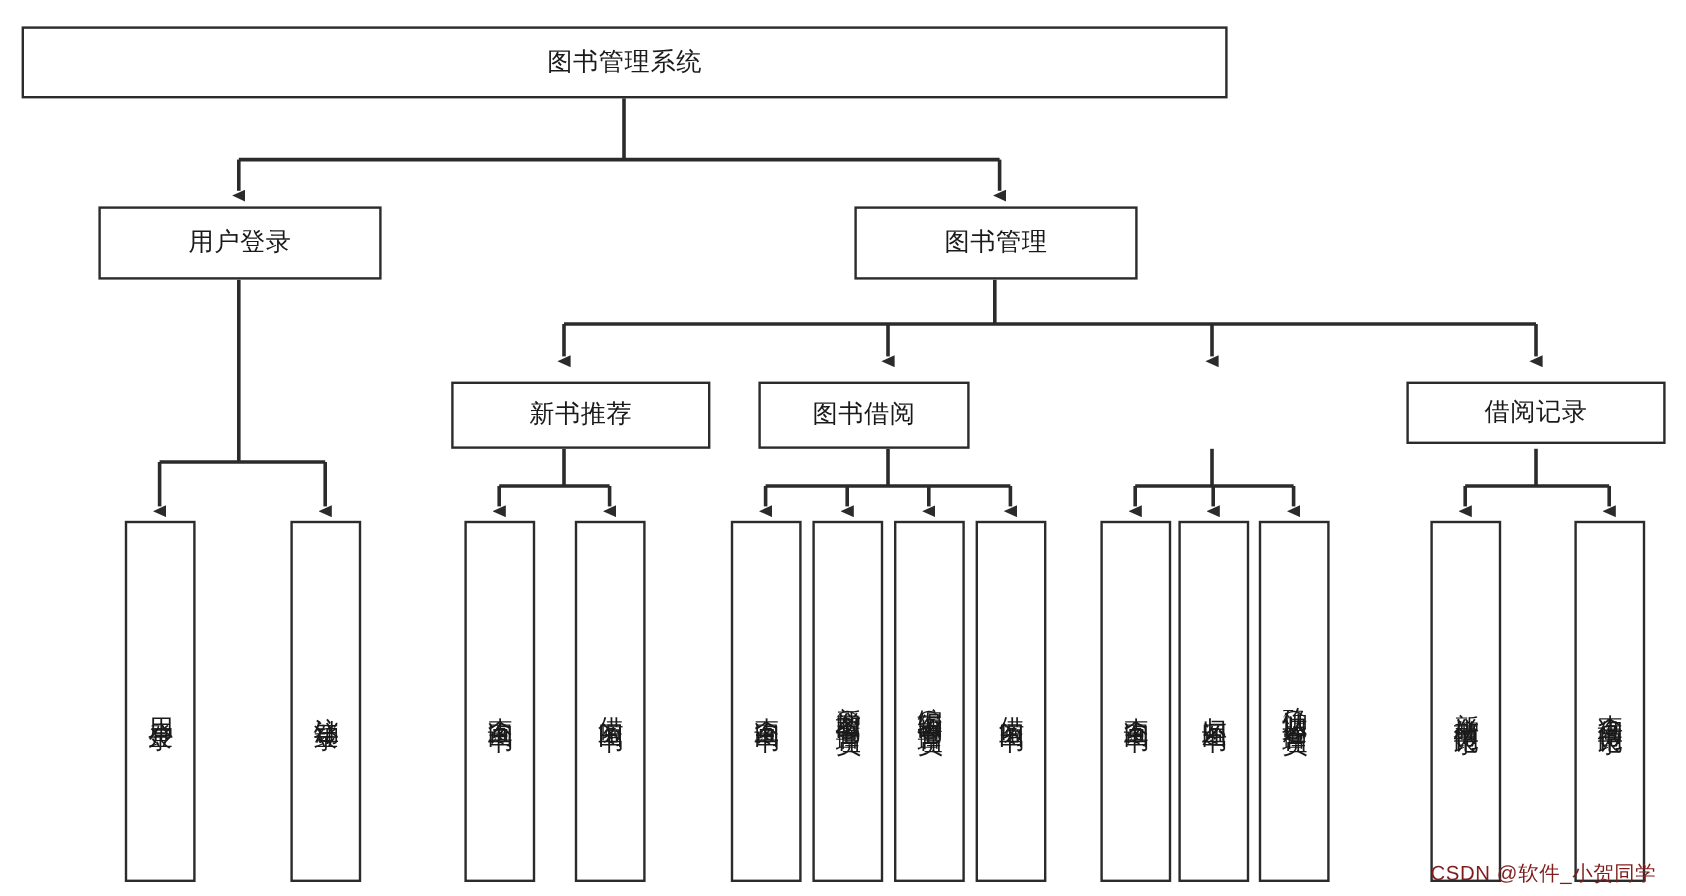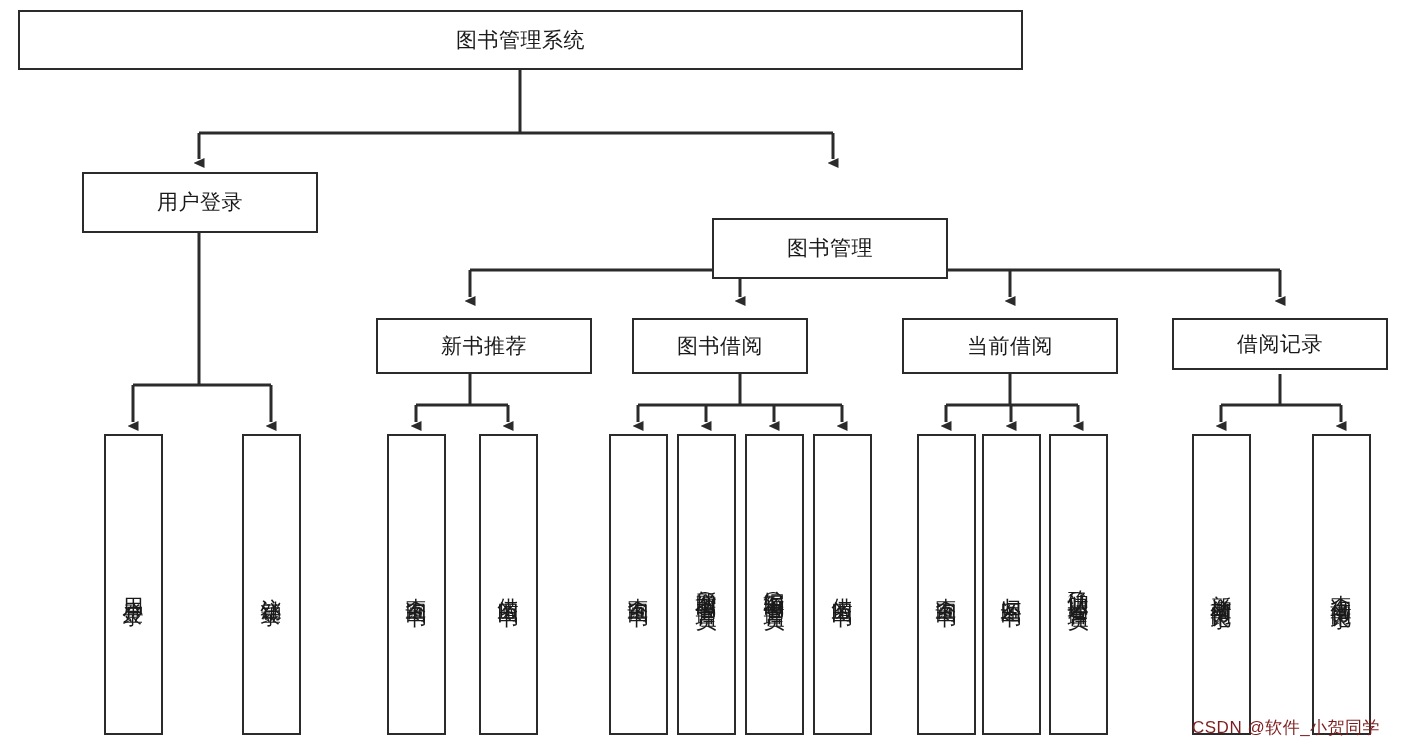--- a/index.html
+++ b/index.html
@@ -122,40 +122,37 @@
       <path d="M1011,405 L1011,422" marker-end="url(#arrow)"></path>
       <path d="M1078,405 L1078,422" marker-end="url(#arrow)"></path>
 
       <path d="M1280,374 L1280,405"></path>
       <path d="M1221,405 L1341,405"></path>
       <path d="M1221,405 L1221,422" marker-end="url(#arrow)"></path>
       <path d="M1341,405 L1341,422" marker-end="url(#arrow)"></path>
     </g>
   </svg>
 
-  <div class="node root horizontal" style="left:18px; top:10px; width:1005px; height:60px;justify-content:center;">
+  <div class="node root horizontal" style="left:18px; top:22px; width:1005px; height:60px;justify-content:center;">
     <span class="node-label">图书管理系统</span>
   </div>
 
   <div class="node horizontal" style="left:82px; top:172px; width:236px; height:61px;">
     <span class="node-label">用户登录</span>
   </div>
-  <div class="node horizontal" style="left:712px; top:172px; width:236px; height:61px;margin-top:46px;">
+  <div class="node horizontal" style="left:712px; top:172px; width:236px; height:61px;">
     <span class="node-label">图书管理</span>
   </div>
 
   <div class="node horizontal" style="left:376px; top:318px; width:216px; height:56px;">
     <span class="node-label">新书推荐</span>
   </div>
   <div class="node horizontal" style="left:632px; top:318px; width:176px; height:56px;">
     <span class="node-label">图书借阅</span>
   </div>
-  <div class="node horizontal" style="left:902px; top:318px; width:216px; height:56px;">
-    <span class="node-label">当前借阅</span>
-  </div>
   <div class="node horizontal" style="left:1172px; top:318px; width:216px; height:52px;">
     <span class="node-label">借阅记录</span>
   </div>
 
   <div class="node vertical" style="left:104px; top:434px; width:59px; height:301px;">
     <span class="node-label">用户登录</span>
   </div>
   <div class="node vertical" style="left:242px; top:434px; width:59px; height:301px;">
     <span class="node-label">注销登录</span>
   </div>

